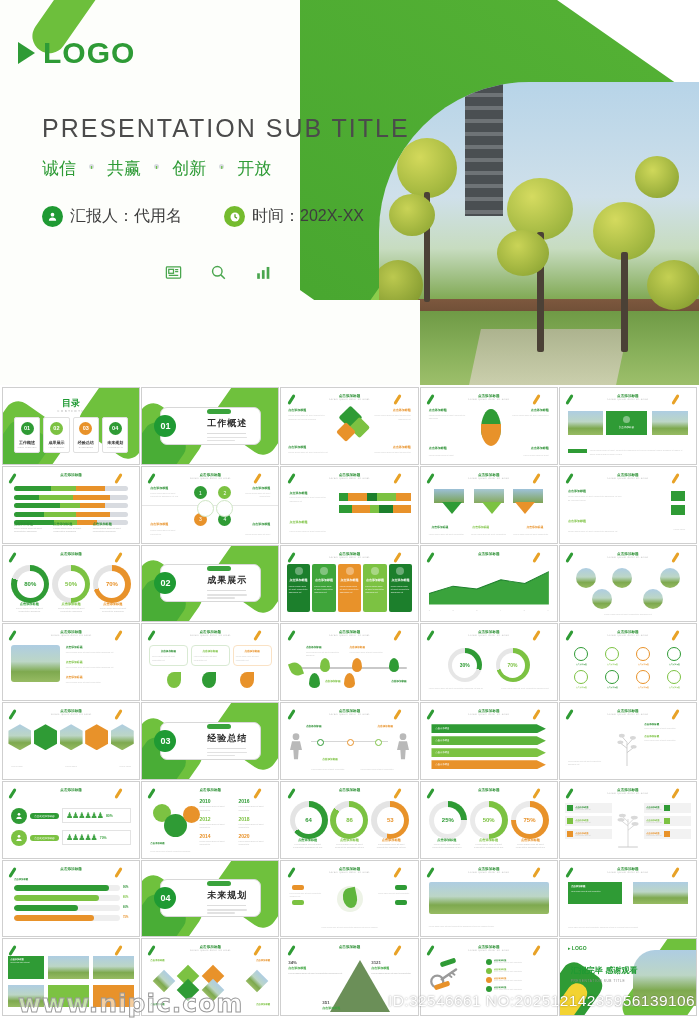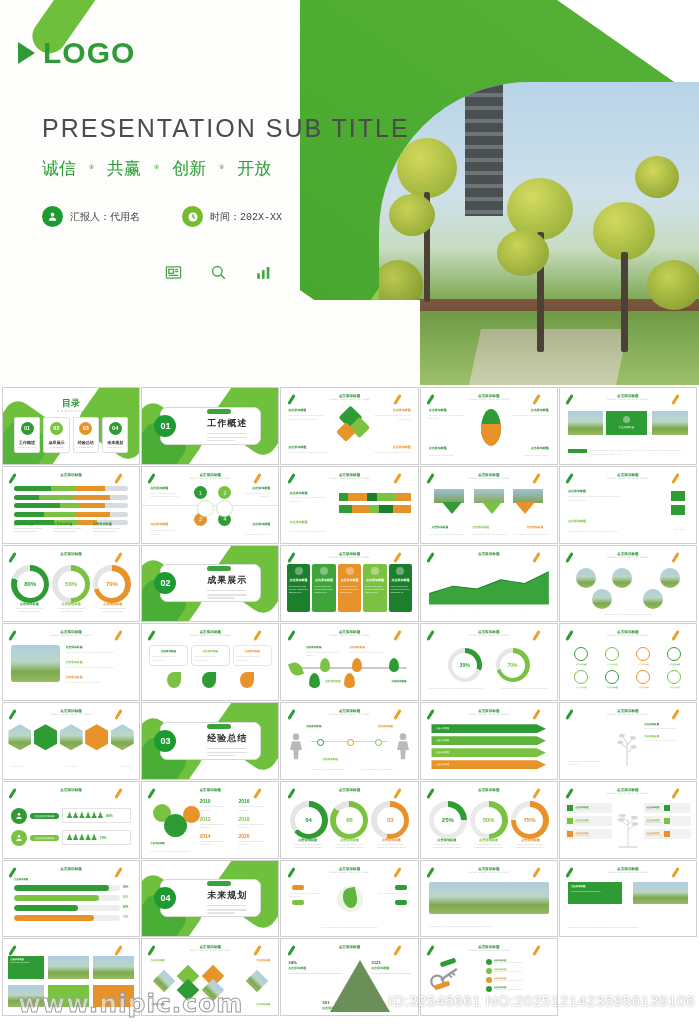--- a/index.html
+++ b/index.html
@@ -71,21 +71,21 @@
   .h-slogan{margin-top:14px;font-size:17px;color:#2e9b36;display:flex;gap:13px;align-items:center;
             font-family:"DejaVu Sans",sans-serif;}
   .h-slogan .bar{color:#6cc04a;font-size:15px;}
 
   .meta-row{margin-top:26px;display:flex;gap:42px;align-items:center;}
   .meta{display:flex;align-items:center;gap:7px;}
   .meta .dot{width:21px;height:21px;border-radius:50%;display:flex;align-items:center;
              justify-content:center;color:#fff;font-size:12px;}
   .dot.person{background:#1f9a33;}
   .dot.clock{background:#74bb2e;}
-  .meta .mt{font-size:10px;color:#3e3e3e;font-family:Liberation Mono, monospace;}
+  .meta .mt{font-size:16px;color:#3e3e3e;font-family:Liberation Sans, sans-serif;}
 
   .icon-row{margin-top:36px;margin-left:122px;display:flex;gap:26px;align-items:center;color:#4aa64e;}
 
   
   .grid{position:relative;width:699px;height:631px;background:#fff;
         display:grid;grid-template-columns:repeat(5,1fr);grid-template-rows:repeat(8,1fr);
         gap:1px;padding:2px 2px 0 2px;box-sizing:border-box;}
   .thumb{position:relative;background:#fff;border:1px solid #cfcfcf;overflow:hidden;}
   .thumb .deco-tl{position:absolute;left:6%;top:8%;width:3px;height:11px;background:#2f9b35;
       transform:rotate(32deg);border-radius:2px;}
@@ -1205,19 +1205,31 @@
       <div style="display:flex;gap:2px;align-items:flex-start;">
           <div style="width:6px;height:6px;border-radius:50%;background:#2f9b35;flex:0 0 auto;"></div>
           <div>
             <div style="font-size:2.1px;color:#2b8f33;font-weight:bold;">点击添加标题</div>
             <div style="font-size:1.6px;color:#cdcdcd;line-height:1.7;">Lorem ipsum dolor sit amet consectetur</div>
           </div>
         </div>
     </div>
   </div>
 
+  <div class="thumb">
+    <div class="finale">
+      <div style="position:absolute;right:-10px;top:-20px;width:60px;height:120px;background:#6fc13d;transform:rotate(35deg);border-radius:14px;"></div>
+      <div class="photo-mini" style="position:absolute;right:0;top:14%;width:46%;height:74%;border-top-left-radius:22px;"></div>
+      <div style="position:absolute;left:-16px;bottom:-28px;width:44px;height:80px;background:#2f9b35;transform:rotate(35deg);border-radius:12px;"></div>
+      <div style="position:absolute;left:-6px;bottom:-30px;width:20px;height:66px;background:#f3d332;transform:rotate(35deg);border-radius:10px;"></div>
+      <div class="fin-logo">▸ <span>LOGO</span></div>
+      <div class="fin-title">汇报完毕 感谢观看</div>
+      <div class="fin-sub">PRESENTATION SUB TITLE</div>
+      <div class="fin-slogan">诚信 共赢 创新 开放</div>
+    </div>
+  </div>
 
 </div>
 
 <div class="wm">
   <span class="en">www.nipic.com</span>
 </div>
 <div class="idbar">ID:32546661 NO:20251214235956139106</div>
 
 </body></html>

